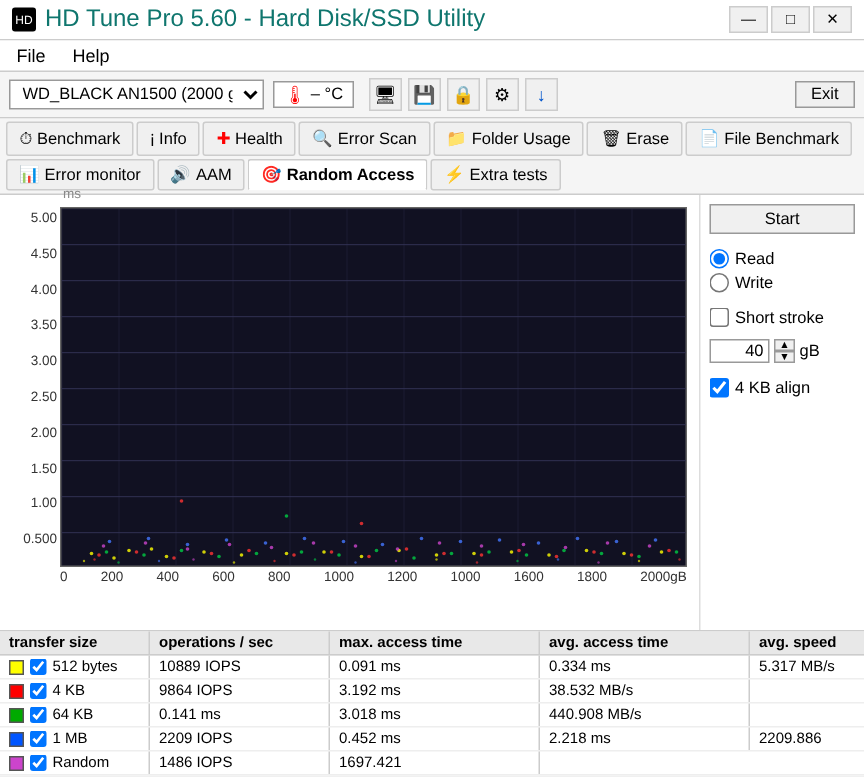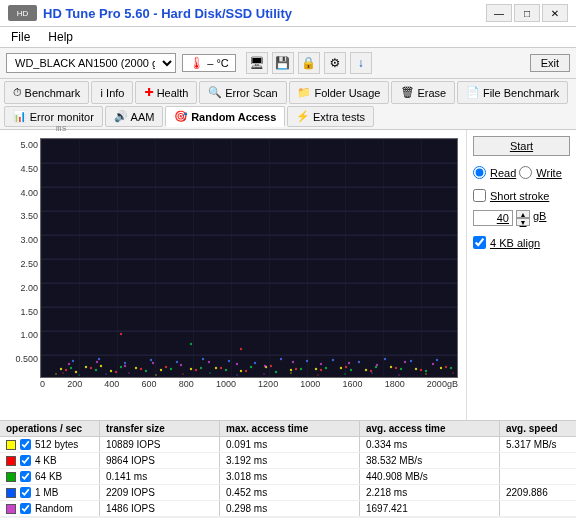--- a/index.html
+++ b/index.html
@@ -8,22 +8,22 @@
     .title-bar {
       background: #fff;
       border-bottom: 1px solid #ccc;
       padding: 4px 8px;
       display: flex;
       align-items: center;
       justify-content: space-between;
       font-size: 12px;
     }
     .title-bar-left { display: flex; align-items: center; gap: 6px; }
-    .title-bar-icon { width: 29px; height: 16px; background: #737373; border-radius: 2px; font-size: 8px; display: flex; align-items: center; justify-content: center; color: white; }
-    .title-bar-title { font-size: 13px; color: #1d4ed8; font-weight: bold; }
+    .title-bar-icon { width: 16px; height: 16px; background: #000000; border-radius: 2px; font-size: 8px; display: flex; align-items: center; justify-content: center; color: white; }
+    .title-bar-title { font-size: 16px; color: #0f766e; }
     .title-bar-buttons { display: flex; gap: 2px; }
     .title-btn { width: 26px; height: 18px; border: 1px solid #ccc; background: #f0f0f0; font-size: 10px; cursor: pointer; display: flex; align-items: center; justify-content: center; }
 
     .menu-bar {
       background: #fff;
       border-bottom: 1px solid #ccc;
       padding: 2px 8px;
       display: flex;
       gap: 12px;
       font-size: 12px;
@@ -99,36 +99,35 @@
       position: relative;
     }
 
     .right-panel {
       width: 110px;
       padding: 6px;
       display: flex;
       flex-direction: column;
       gap: 6px;
       border-left: 1px solid #ddd;
-      text-decoration: underline;
     }
     .start-btn {
       background: #f0f0f0;
       border: 1px solid #999;
       padding: 3px 0;
       text-align: center;
       cursor: pointer;
       font-size: 11px;
       font-weight: 500;
     }
-    .radio-group { display: flex; gap: 3px; margin-top: 4px; }
+    .radio-group { display: flex; flex-direction: column; gap: 3px; margin-top: 4px; }
     .radio-item { display: flex; align-items: center; gap: 4px; font-size: 11px; }
     .radio-item input { margin: 0; }
     .checkbox-item { display: flex; align-items: center; gap: 4px; font-size: 11px; margin-top: 4px; }
-    .number-input-row { display: flex; align-items: flex-start; gap: 3px; margin-top: 2px; }
+    .number-input-row { display: flex; align-items: center; gap: 3px; margin-top: 2px; }
     .number-input { width: 40px; border: 1px solid #999; padding: 1px 3px; font-size: 11px; text-align: right; }
     .spin-btns { display: flex; flex-direction: column; }
     .spin-btn { width: 14px; height: 8px; border: 1px solid #999; background: #f0f0f0; font-size: 7px; cursor: pointer; display: flex; align-items: center; justify-content: center; line-height: 1; }
     .unit-label { font-size: 11px; }
 
     .data-table {
       background: white;
       border-top: 1px solid #ccc;
       font-size: 10px;
     }
@@ -248,21 +247,21 @@
         <span>3.00</span>
         <span>2.50</span>
         <span>2.00</span>
         <span>1.50</span>
         <span>1.00</span>
         <span>0.500</span>
         <span> </span>
       </div>
 
       <div style="position:relative;">
-        <span style="position:absolute; top:-14px; left:16px; font-size:9px; color:#888;font-family:Liberation Mono, monospace;">ms</span>
+        <span style="position:absolute; top:-14px; left:2px; font-size:9px; color:#888;">ms</span>
         <svg width="418" height="240" style="background:#111122; display:block; border:1px solid #666;">
 
           <defs>
             <pattern id="grid" width="38" height="24" patternUnits="userSpaceOnUse">
               <path d="M 38 0 L 0 0 0 24" fill="none" stroke="#2a2a4a" stroke-width="0.5"></path>
             </pattern>
           </defs>
           <rect width="418" height="240" fill="url(#grid)"></rect>
 
           <line x1="0" y1="24" x2="418" y2="24" stroke="#333355" stroke-width="0.5"></line>
@@ -441,22 +440,22 @@
 
     <label class="checkbox-item">
       <input type="checkbox" checked="" style="">
       <span>4 KB align</span>
     </label>
   </div>
 </div>
 
 <div class="data-table">
   <div class="table-header">
+    <div class="th">transfer size</div>
     <div class="th">operations / sec</div>
-    <div class="th">transfer size</div>
     <div class="th">max. access time</div>
     <div class="th">avg. access time</div>
     <div class="th">avg. speed</div>
   </div>
 
   <div id="table-body">
       <div class="table-row">
     <div class="td legend-cell">
       <div class="legend-sq" style="background:#ffff00;"></div>
       <input type="checkbox" checked="" style="width: 11px; height: 11px;">
@@ -498,17 +497,16 @@
     <div class="td">2.218 ms</div>
     <div class="td">2209.886</div>
   </div>
       <div class="table-row">
     <div class="td legend-cell">
       <div class="legend-sq" style="background:#cc44cc;"></div>
       <input type="checkbox" checked="" style="width: 11px; height: 11px;">
       <span>Random</span>
     </div>
     <div class="td">1486 IOPS</div>
-    <div class="td">0.298 ms</div>
     <div class="td">1697.421</div>
   </div>
     </div>
 </div>
 
 </body></html>

